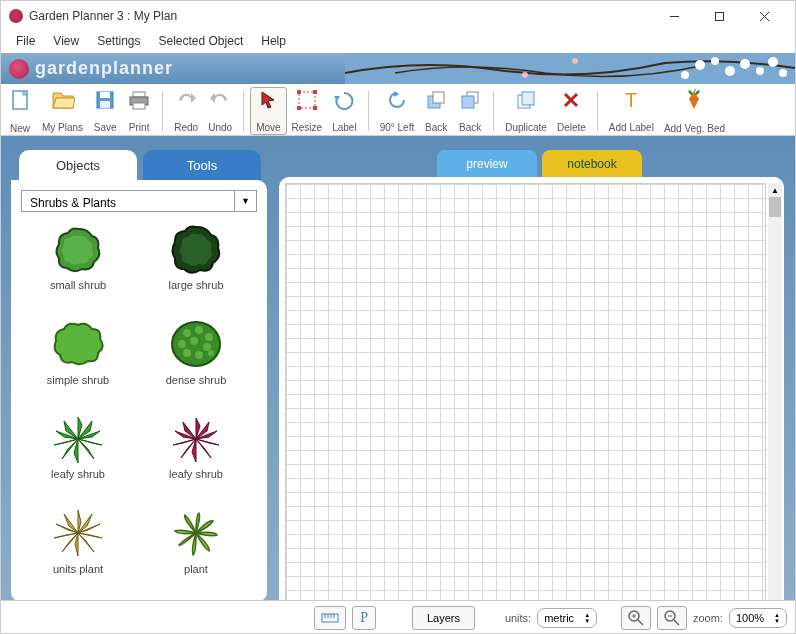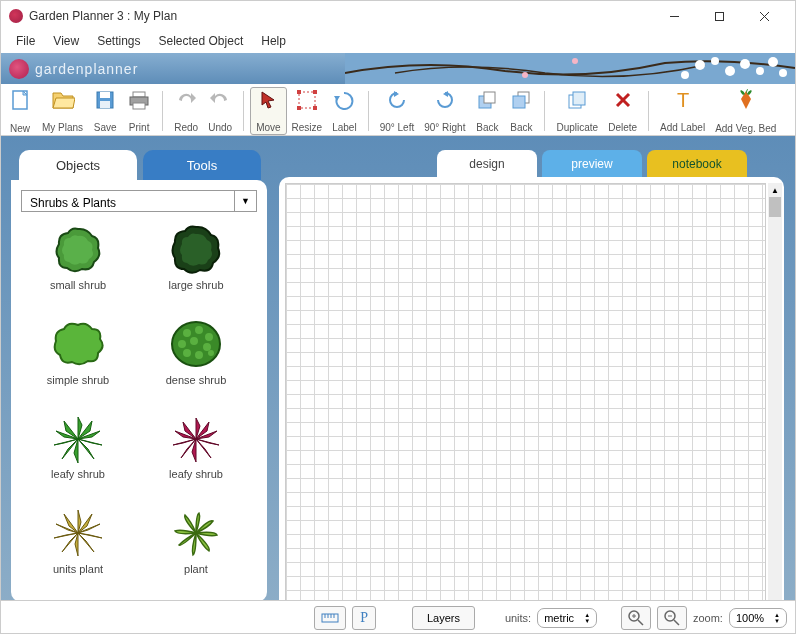--- a/index.html
+++ b/index.html
@@ -10,21 +10,21 @@
 .titlebar .title { font-size: 12px; color: #333; flex: 1; }
 .win-controls { display: flex; }
 .win-btn { width: 45px; height: 30px; display: flex; align-items: center; justify-content: center; font-size: 14px; color: #333; cursor: pointer; }
 .win-btn svg { width: 11px; height: 11px; }
 
 .menubar { height: 22px; display: flex; padding: 0 6px; }
 .menubar .menu-item { font-size: 12px; padding: 3px 9px; color: #333; cursor: pointer; }
 
 .brand-band { height: 31px; background: linear-gradient(to bottom, #86aed1, #5e8db8); display: flex; align-items: center; padding-left: 8px; position: relative; overflow: hidden; }
 .brand-band .logo-circle { width: 20px; height: 20px; border-radius: 50%; background: radial-gradient(circle at 40% 40%, #e05580,#b02050); margin-right: 6px; }
-.brand-band .brand-text { color: #e8f0f8; font-size: 14px; font-weight: 400; letter-spacing: 1px; }
+.brand-band .brand-text { color: #e8f0f8; font-size: 18px; font-weight: 700; letter-spacing: 1px; }
 .brand-band .branches { position: absolute; right: 0; top: 0; width: 450px; height: 31px; }
 
 .toolbar { height: 52px; background: #fff; border-bottom: 1px solid #d0d0d0; display: flex; padding: 3px 2px 0; }
 .tool-btn { display: flex; flex-direction: column; align-items: center; justify-content: center; padding: 2px 5px; cursor: pointer; min-width: 34px; }
 .tool-btn .tool-icon { height: 24px; display: flex; align-items: center; justify-content: center; }
 .tool-btn .tool-label { font-size: 10px; color: #555; margin-top: 12px; white-space: nowrap; }
 .tool-sep { width: 1px; background: #ccc; margin: 4px 6px; }
 
 .main-area { height: 499px; background: linear-gradient(to bottom, #5e8db8, #8fafc8); display: flex; padding: 14px 0 0 10px; position: relative; }
 
@@ -217,29 +217,20 @@
         <svg width="20" height="20">
           <path d="M10 3 A7 7 0 1 0 17 10" fill="none" stroke="#5a9bd4" stroke-width="2"></path>
           <polygon points="7,1 12,4 7,7" fill="#5a9bd4"></polygon>
         </svg>
       </div>
       <div class="tool-label">90° Left</div>
     </div>
   <div class="tool-btn">
       <div class="tool-icon">
         <svg width="20" height="20">
-          <path d="M10 3 A7 7 0 1 1 3 10" fill="none" stroke="#5a9bd4" stroke-width="2"></path>
-          <polygon points="13,1 8,4 13,7" fill="#5a9bd4"></polygon>
-        </svg>
-      </div>
-      <div class="tool-label">90° Right</div>
-    </div>
-  <div class="tool-btn">
-      <div class="tool-icon">
-        <svg width="20" height="20">
           <rect x="2" y="6" width="12" height="12" fill="#b0d0f0" stroke="#5a9bd4"></rect>
           <rect x="7" y="2" width="11" height="11" fill="#fff" stroke="#888"></rect>
         </svg>
       </div>
       <div class="tool-label">Back</div>
     </div>
   <div class="tool-btn">
       <div class="tool-icon">
         <svg width="20" height="20">
           <rect x="7" y="2" width="11" height="11" fill="#fff" stroke="#888"></rect>
@@ -419,21 +410,20 @@
               </svg>
             </div>
             <div class="obj-label">plant</div>
           </div>
         </div>
     </div>
   </div>
 
   <div class="canvas-area">
     <div class="canvas-tabs">
-      <div class="canvas-tab ct-design">design</div>
       <div class="canvas-tab ct-preview">preview</div>
       <div class="canvas-tab ct-notebook">notebook</div>
     </div>
     <div class="canvas-panel" style="height:395px;">
       <div class="grid-canvas"></div>
       <div class="vscroll">
         <div class="arr" style="top:0">▲</div>
         <div class="thumb"></div>
         <div class="arr" style="bottom:0">▼</div>
       </div>

